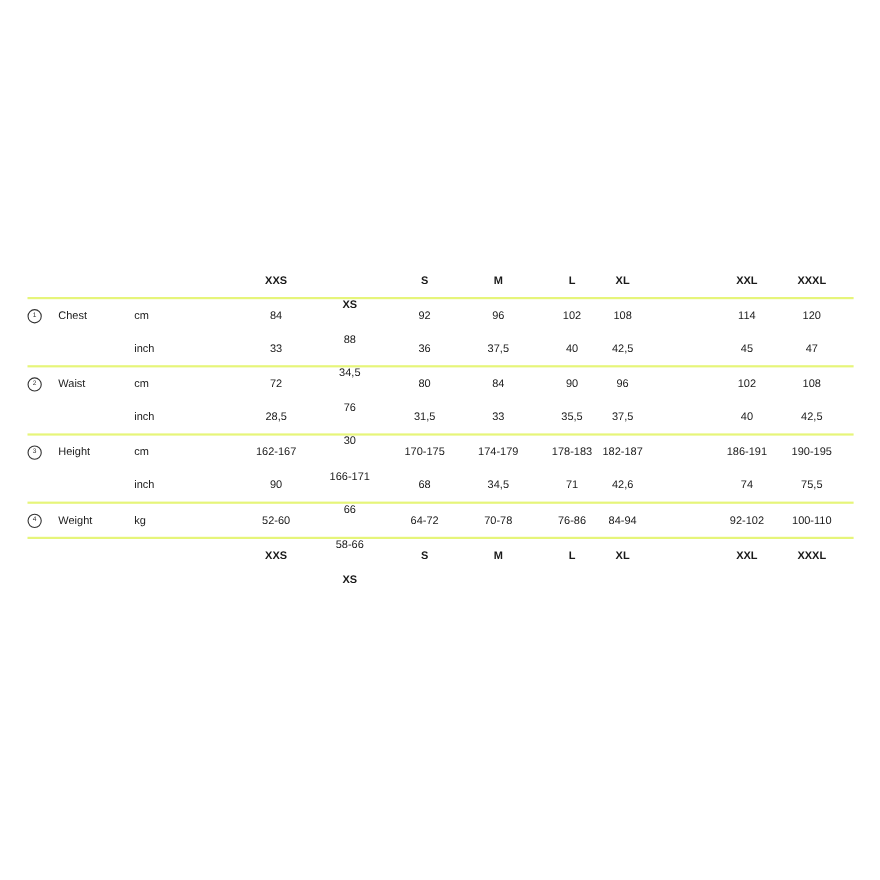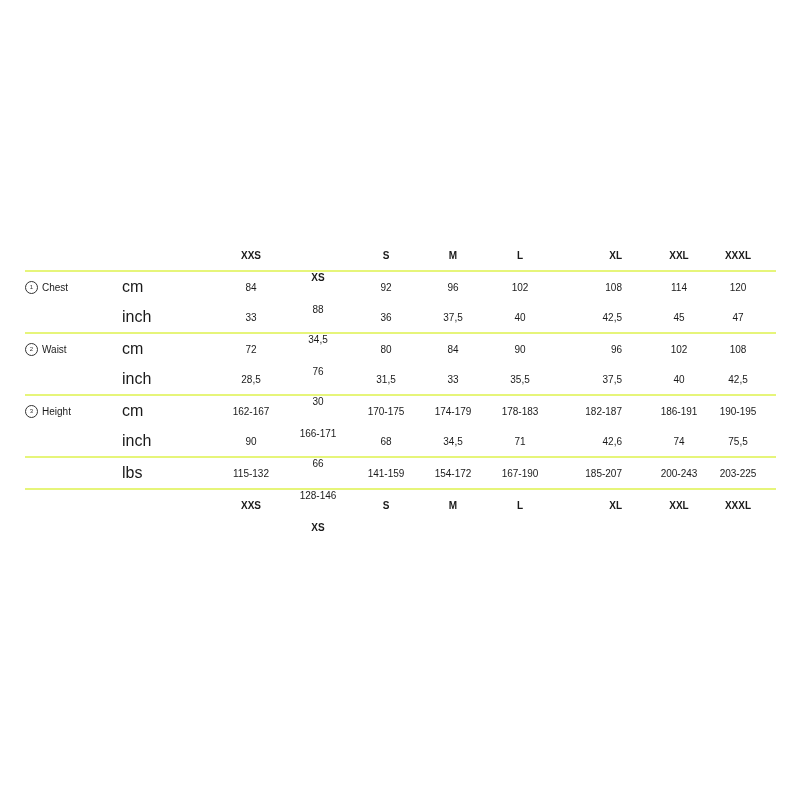--- a/index.html
+++ b/index.html
@@ -32,57 +32,57 @@
     .divider {
       height: 2px;
       background: #e6f57a;
       width: 100%;
     }
     .measure-label {
       position: absolute;
       left: 0;
       display: flex;
       align-items: center;
-      gap: 4px;
+      gap: 15px;
       font-size: 10px;
     }
     .circle-num {
       width: 11px;
       height: 11px;
       border: 1px solid #333;
       border-radius: 50%;
       display: inline-flex;
       align-items: center;
       justify-content: center;
       font-size: 6px;
       line-height: 1;
       color: #333;
     }
     .unit {
       position: absolute;
       left: 97px;
-      font-size: 16px;
+      font-size: 10px;
     }
     .cell {
       position: absolute;
       width: 68px;
       margin-left: -34px;
       text-align: center;
       font-size: 10px;
     }
     .cell.size {
       font-weight: bold;
       font-size: 10px;
     }
     .c0 { left: 226px; }
     .c1 { left: 293px; margin-top: 44px; }
     .c2 { left: 361px; }
     .c3 { left: 428px; }
     .c4 { left: 495px; }
-    .c5 { left: 563px; text-align: right; }
+    .c5 { left: 541px; }
     .c6 { left: 654px; }
     .c7 { left: 713px; }
   </style>
 </head>
 <body>
 
 <div class="size-table">
 
   <div class="row header">
     <span class="cell size c0">XXS</span>
@@ -174,29 +174,33 @@
     <span class="cell c2">68</span>
     <span class="cell c3">34,5</span>
     <span class="cell c4">71</span>
     <span class="cell c5">42,6</span>
     <span class="cell c6">74</span>
     <span class="cell c7">75,5</span>
   </div>
   <div class="divider"></div>
 
   <div class="row">
-    <span class="unit">lbs</span>
-    <span class="cell c0">115-132</span>
-    <span class="cell c1">128-146</span>
-    <span class="cell c2">141-159</span>
-    <span class="cell c3">154-172</span>
-    <span class="cell c4">167-190</span>
-    <span class="cell c5">185-207</span>
-    <span class="cell c6">200-243</span>
-    <span class="cell c7">203-225</span>
+    <span class="measure-label">
+      <span class="circle-num">4</span>
+      <span>Weight</span>
+    </span>
+    <span class="unit">kg</span>
+    <span class="cell c0">52-60</span>
+    <span class="cell c1">58-66</span>
+    <span class="cell c2">64-72</span>
+    <span class="cell c3">70-78</span>
+    <span class="cell c4">76-86</span>
+    <span class="cell c5">84-94</span>
+    <span class="cell c6">92-102</span>
+    <span class="cell c7">100-110</span>
   </div>
   <div class="divider"></div>
 
   <div class="row header">
     <span class="cell size c0">XXS</span>
     <span class="cell size c1">XS</span>
     <span class="cell size c2">S</span>
     <span class="cell size c3">M</span>
     <span class="cell size c4">L</span>
     <span class="cell size c5">XL</span>

